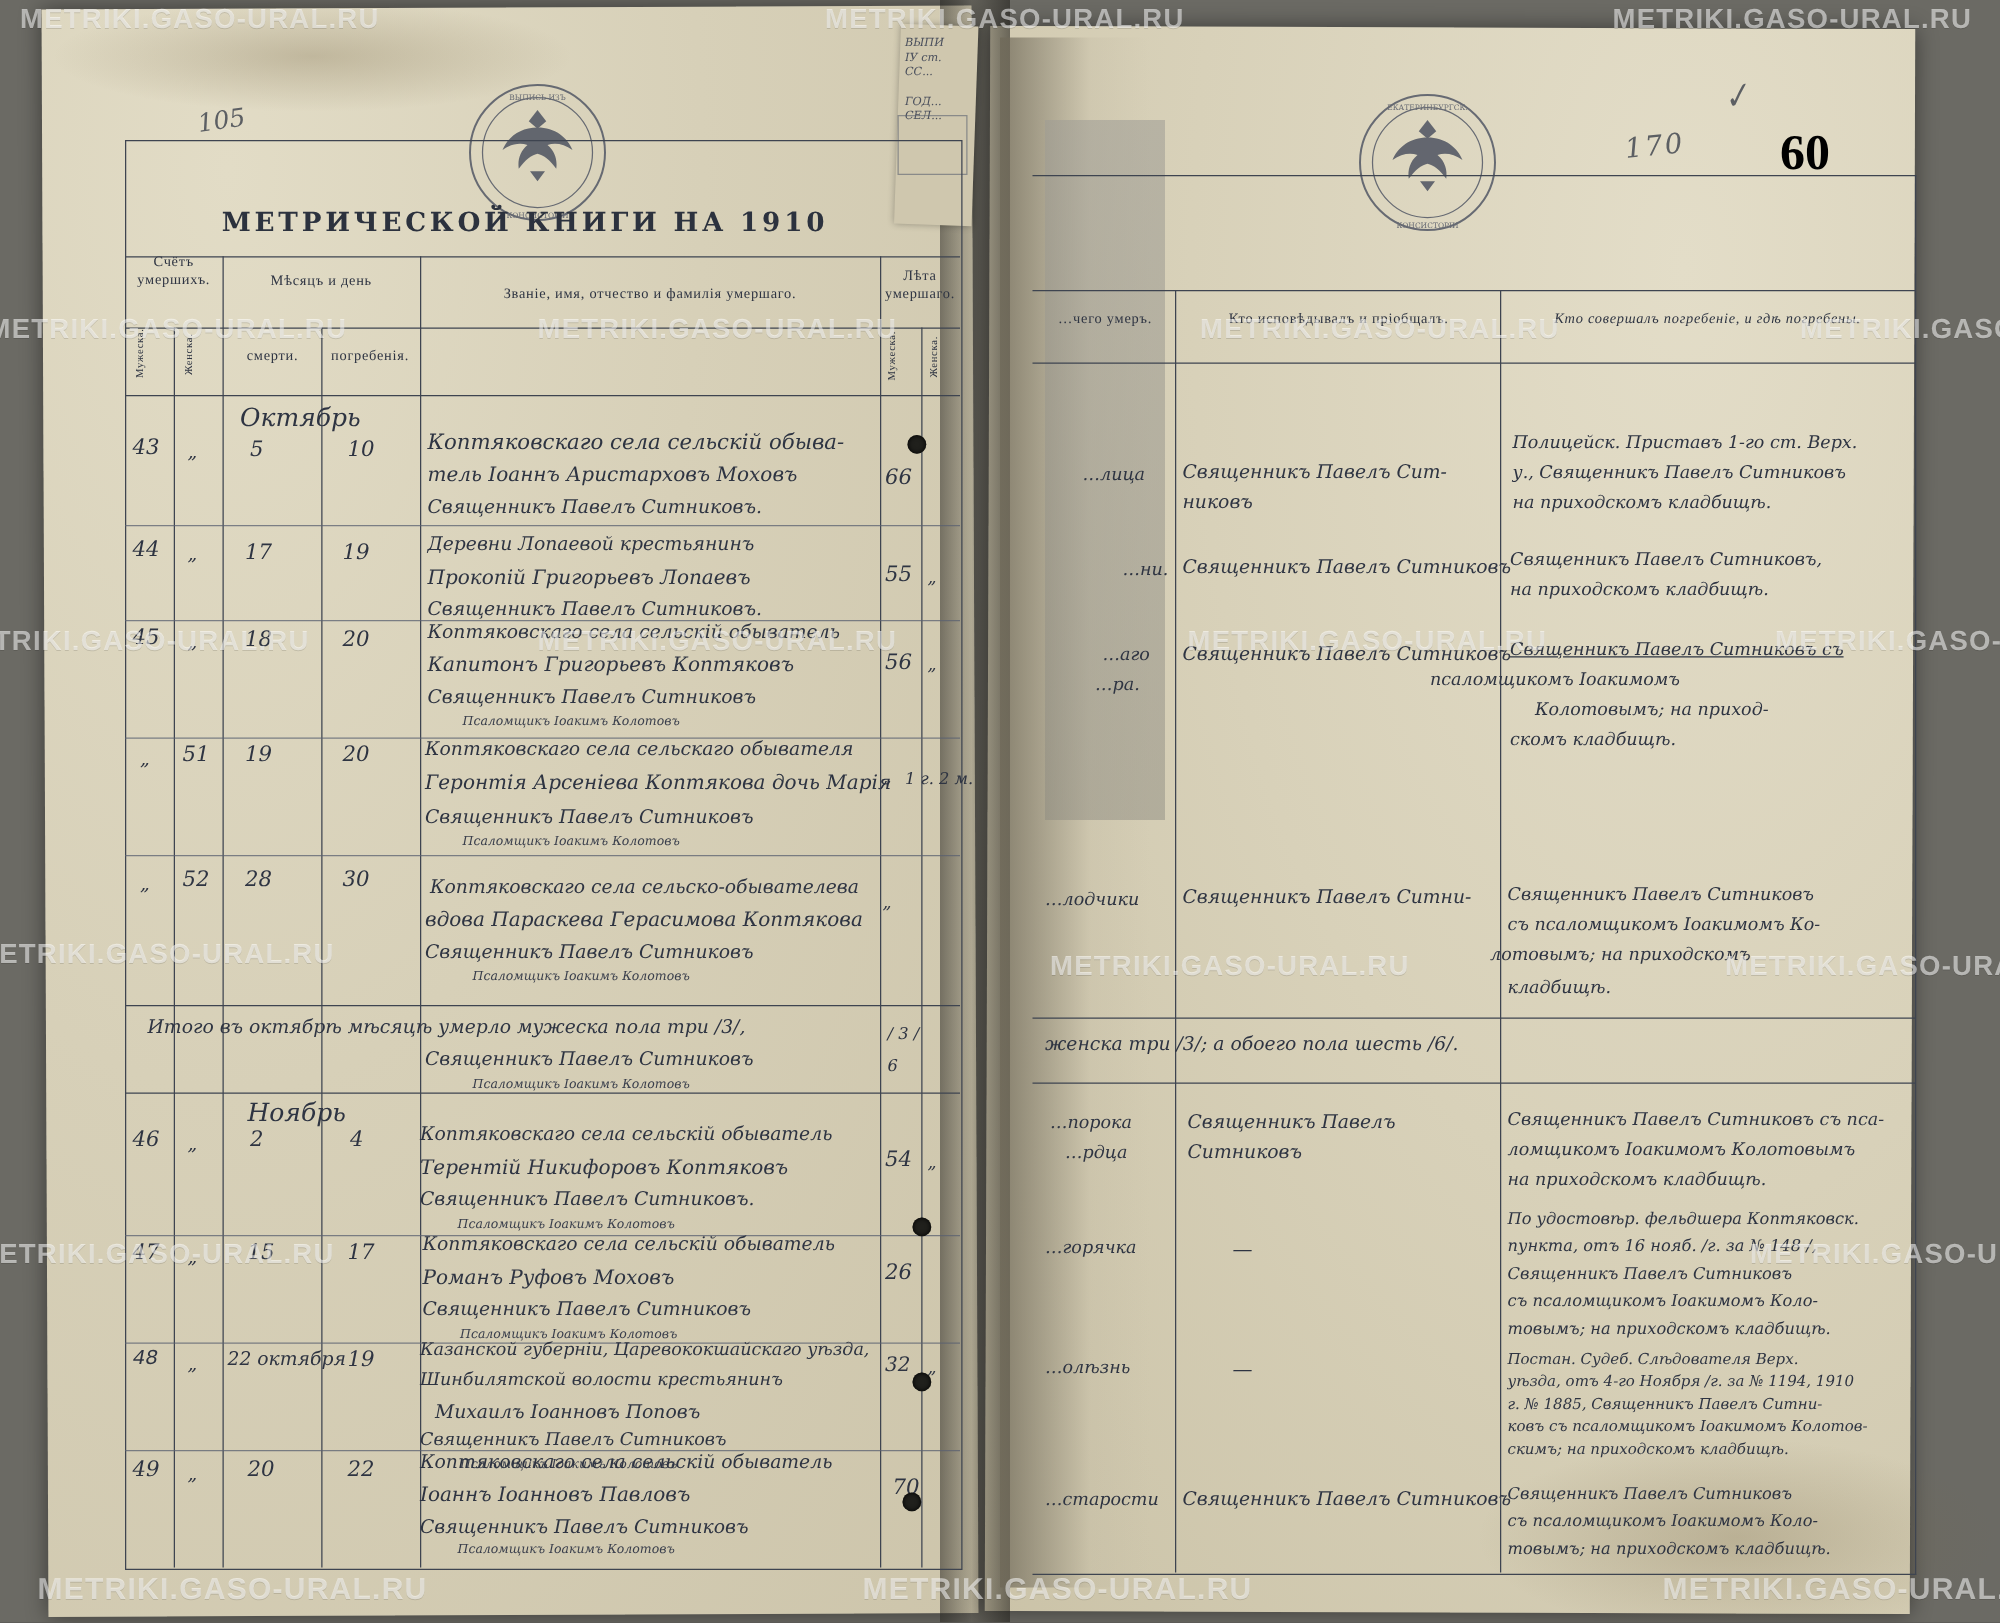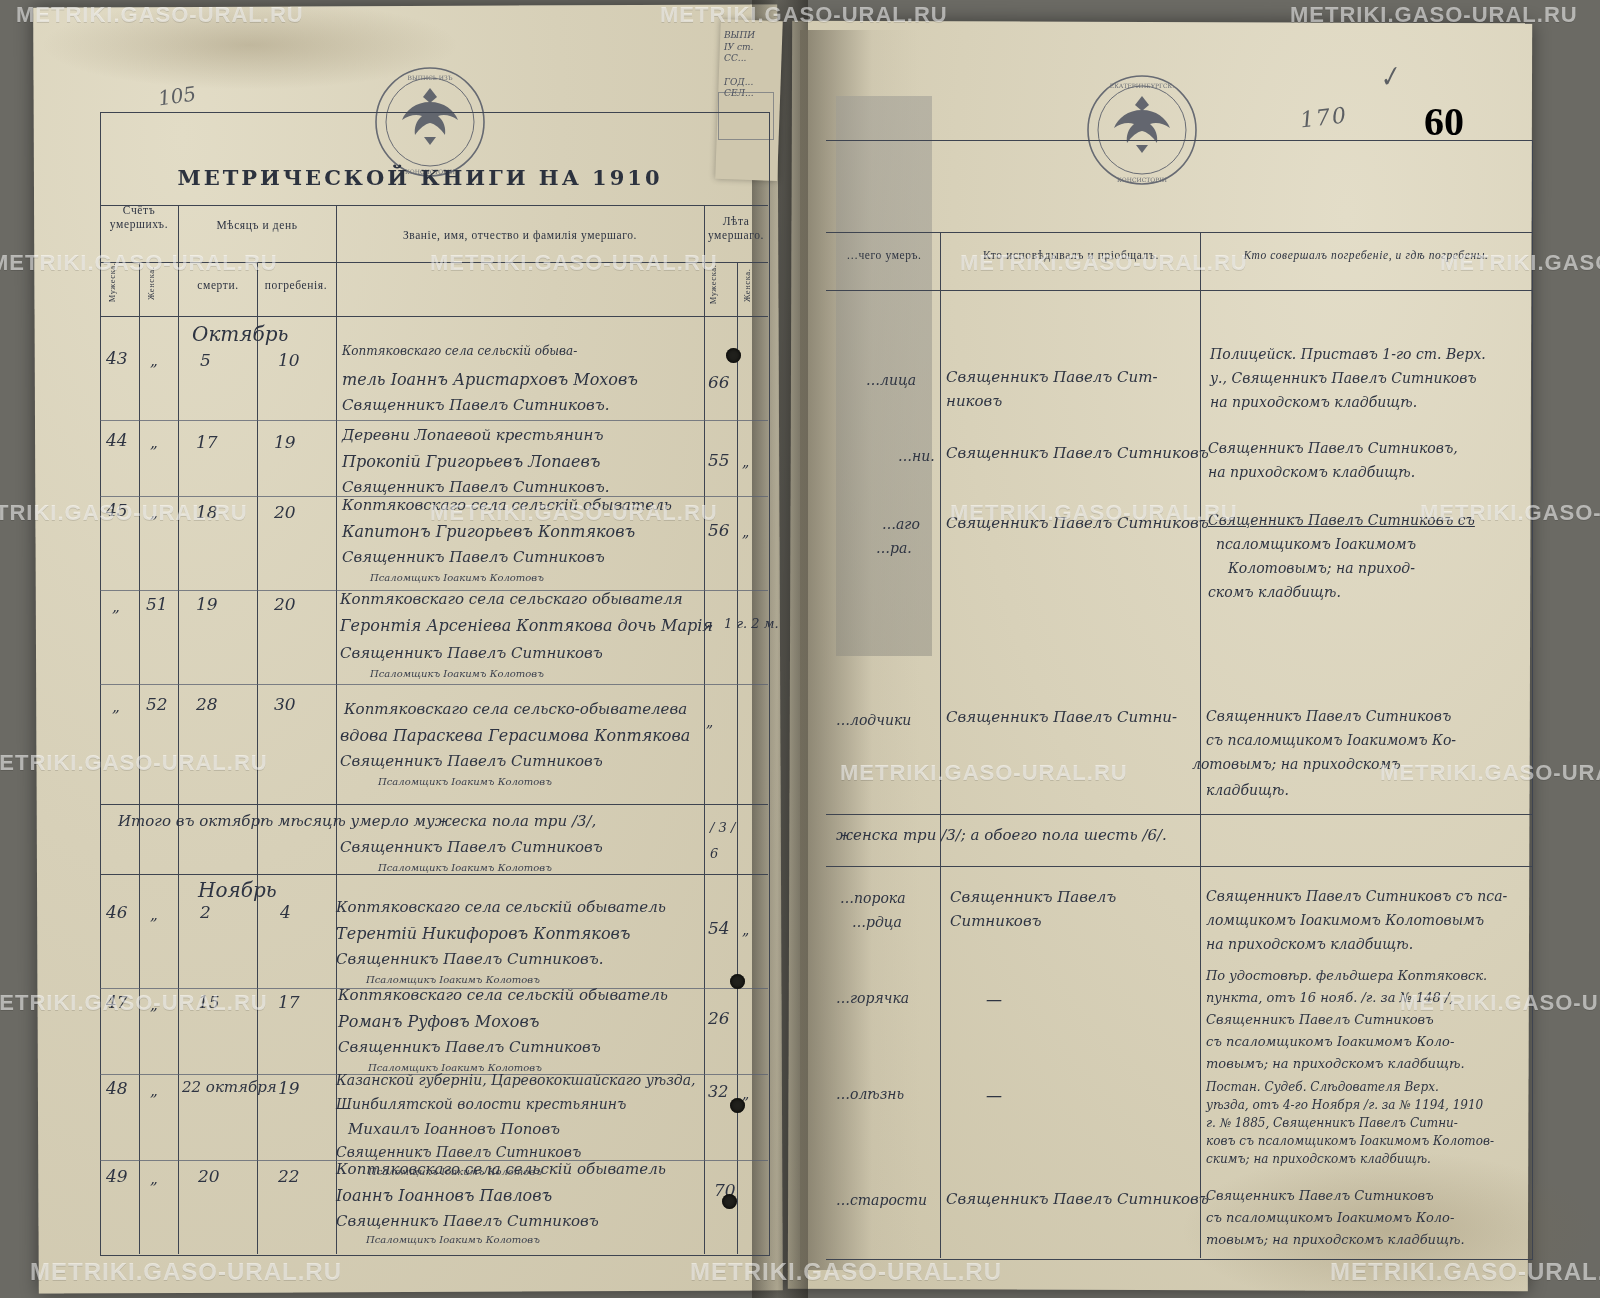--- a/index.html
+++ b/index.html
@@ -172,21 +172,21 @@
   <div class="colhdr" style="position:absolute;left:828px;top:248px;width:112px;">…чего умеръ.</div>
   <div class="colhdr" style="position:absolute;left:944px;top:248px;width:254px;">Кто исповѣдывалъ и пріобщалъ.</div>
   <div class="colhdr" style="position:absolute;left:1204px;top:248px;width:324px;font-style:italic;">Кто совершалъ погребеніе, и гдѣ погребены.</div>
 
   <div class="ink" style="position:absolute;left:192px;top:322px;font-size:20px;">Октябрь</div>
 
   <div class="ink" style="position:absolute;left:106px;top:348px;font-size:17px;">43</div>
   <div class="ink" style="position:absolute;left:150px;top:352px;font-size:15px;">„</div>
   <div class="ink" style="position:absolute;left:200px;top:350px;font-size:17px;">5</div>
   <div class="ink" style="position:absolute;left:278px;top:350px;font-size:17px;">10</div>
-  <div class="ink" style="position:absolute;left:342px;top:344px;font-size:12px;">Коптяковскаго села сельскій обыва-</div>
+  <div class="ink" style="position:absolute;left:342px;top:344px;font-size:17px;">Коптяковскаго села сельскій обыва-</div>
   <div class="ink" style="position:absolute;left:342px;top:370px;font-size:16px;">тель Іоаннъ Аристарховъ Моховъ</div>
   <div class="ink" style="position:absolute;left:342px;top:396px;font-size:15px;">Священникъ Павелъ Ситниковъ.</div>
   <div class="ink" style="position:absolute;left:708px;top:372px;font-size:17px;">66</div>
   <div class="thinline" style="left:100px;top:420px;width:668px;"></div>
 
   <div class="ink" style="position:absolute;left:106px;top:430px;font-size:17px;">44</div>
   <div class="ink" style="position:absolute;left:150px;top:434px;font-size:15px;">„</div>
   <div class="ink" style="position:absolute;left:196px;top:432px;font-size:17px;">17</div>
   <div class="ink" style="position:absolute;left:274px;top:432px;font-size:17px;">19</div>
   <div class="ink" style="position:absolute;left:342px;top:426px;font-size:15px;">Деревни Лопаевой крестьянинъ</div>
@@ -256,21 +256,21 @@
   <div class="ink" style="position:absolute;left:150px;top:996px;font-size:15px;">„</div>
   <div class="ink" style="position:absolute;left:198px;top:992px;font-size:17px;">15</div>
   <div class="ink" style="position:absolute;left:278px;top:992px;font-size:17px;">17</div>
   <div class="ink" style="position:absolute;left:338px;top:986px;font-size:15px;">Коптяковскаго села сельскій обыватель</div>
   <div class="ink" style="position:absolute;left:338px;top:1012px;font-size:16px;">Романъ Руфовъ Моховъ</div>
   <div class="ink" style="position:absolute;left:338px;top:1038px;font-size:15px;">Священникъ Павелъ Ситниковъ</div>
   <div class="ink sig" style="position:absolute;left:368px;top:1062px;">Псаломщикъ Іоакимъ Колотовъ</div>
   <div class="ink" style="position:absolute;left:708px;top:1008px;font-size:17px;">26</div>
   <div class="thinline" style="left:100px;top:1074px;width:668px;"></div>
 
-  <div class="ink" style="position:absolute;left:106px;top:1078px;font-size:17px;">48</div>
+  <div class="ink" style="position:absolute;left:106px;top:1078px;font-size:17px;font-family:Liberation Mono, monospace;">48</div>
   <div class="ink" style="position:absolute;left:150px;top:1082px;font-size:15px;">„</div>
   <div class="ink" style="position:absolute;left:182px;top:1078px;font-size:15px;">22 октября</div>
   <div class="ink" style="position:absolute;left:278px;top:1078px;font-size:17px;">19</div>
   <div class="ink" style="position:absolute;left:336px;top:1072px;font-size:14px;">Казанской губерніи, Царевококшайскаго уѣзда,</div>
   <div class="ink" style="position:absolute;left:336px;top:1096px;font-size:14px;">Шинбилятской волости крестьянинъ</div>
   <div class="ink" style="position:absolute;left:348px;top:1120px;font-size:15px;">Михаилъ Іоанновъ Поповъ</div>
   <div class="ink" style="position:absolute;left:336px;top:1144px;font-size:14px;">Священникъ Павелъ Ситниковъ</div>
   <div class="ink sig" style="position:absolute;left:368px;top:1166px;">Псаломщикъ Іоакимъ Колотовъ</div>
   <div class="ink" style="position:absolute;left:708px;top:1082px;font-size:16px;">32</div>
   <div class="ink" style="position:absolute;left:742px;top:1086px;font-size:14px;">„</div>
@@ -300,21 +300,21 @@
 
   <div class="ink" style="position:absolute;left:898px;top:448px;font-size:14px;">…ни.</div>
   <div class="ink" style="position:absolute;left:946px;top:444px;font-size:15px;">Священникъ Павелъ Ситниковъ</div>
   <div class="ink" style="position:absolute;left:1208px;top:440px;font-size:14px;">Священникъ Павелъ Ситниковъ,</div>
   <div class="ink" style="position:absolute;left:1208px;top:464px;font-size:14px;">на приходскомъ кладбищѣ.</div>
 
   <div class="ink" style="position:absolute;left:882px;top:516px;font-size:14px;">…аго</div>
   <div class="ink" style="position:absolute;left:876px;top:540px;font-size:14px;">…ра.</div>
   <div class="ink" style="position:absolute;left:946px;top:514px;font-size:15px;">Священникъ Павелъ Ситниковъ</div>
   <div class="ink" style="position:absolute;left:1208px;top:512px;font-size:14px;text-decoration:underline;">Священникъ Павелъ Ситниковъ съ</div>
-  <div class="ink" style="position:absolute;left:1216px;top:536px;font-size:14px;">псаломщикомъ Іоакимомъ</div>
+  <div class="ink" style="position:absolute;left:1144px;top:536px;font-size:14px;">псаломщикомъ Іоакимомъ</div>
   <div class="ink" style="position:absolute;left:1228px;top:560px;font-size:14px;">Колотовымъ; на приход-</div>
   <div class="ink" style="position:absolute;left:1208px;top:584px;font-size:14px;">скомъ кладбищѣ.</div>
 
   <div class="ink" style="position:absolute;left:836px;top:712px;font-size:14px;">…лодчики</div>
   <div class="ink" style="position:absolute;left:946px;top:708px;font-size:15px;">Священникъ Павелъ Ситни-</div>
   <div class="ink" style="position:absolute;left:1206px;top:708px;font-size:14px;">Священникъ Павелъ Ситниковъ</div>
   <div class="ink" style="position:absolute;left:1206px;top:732px;font-size:14px;">съ псаломщикомъ Іоакимомъ Ко-</div>
   <div class="ink" style="position:absolute;left:1192px;top:756px;font-size:14px;">лотовымъ; на приходскомъ</div>
   <div class="ink" style="position:absolute;left:1206px;top:782px;font-size:14px;">кладбищѣ.</div>
 

